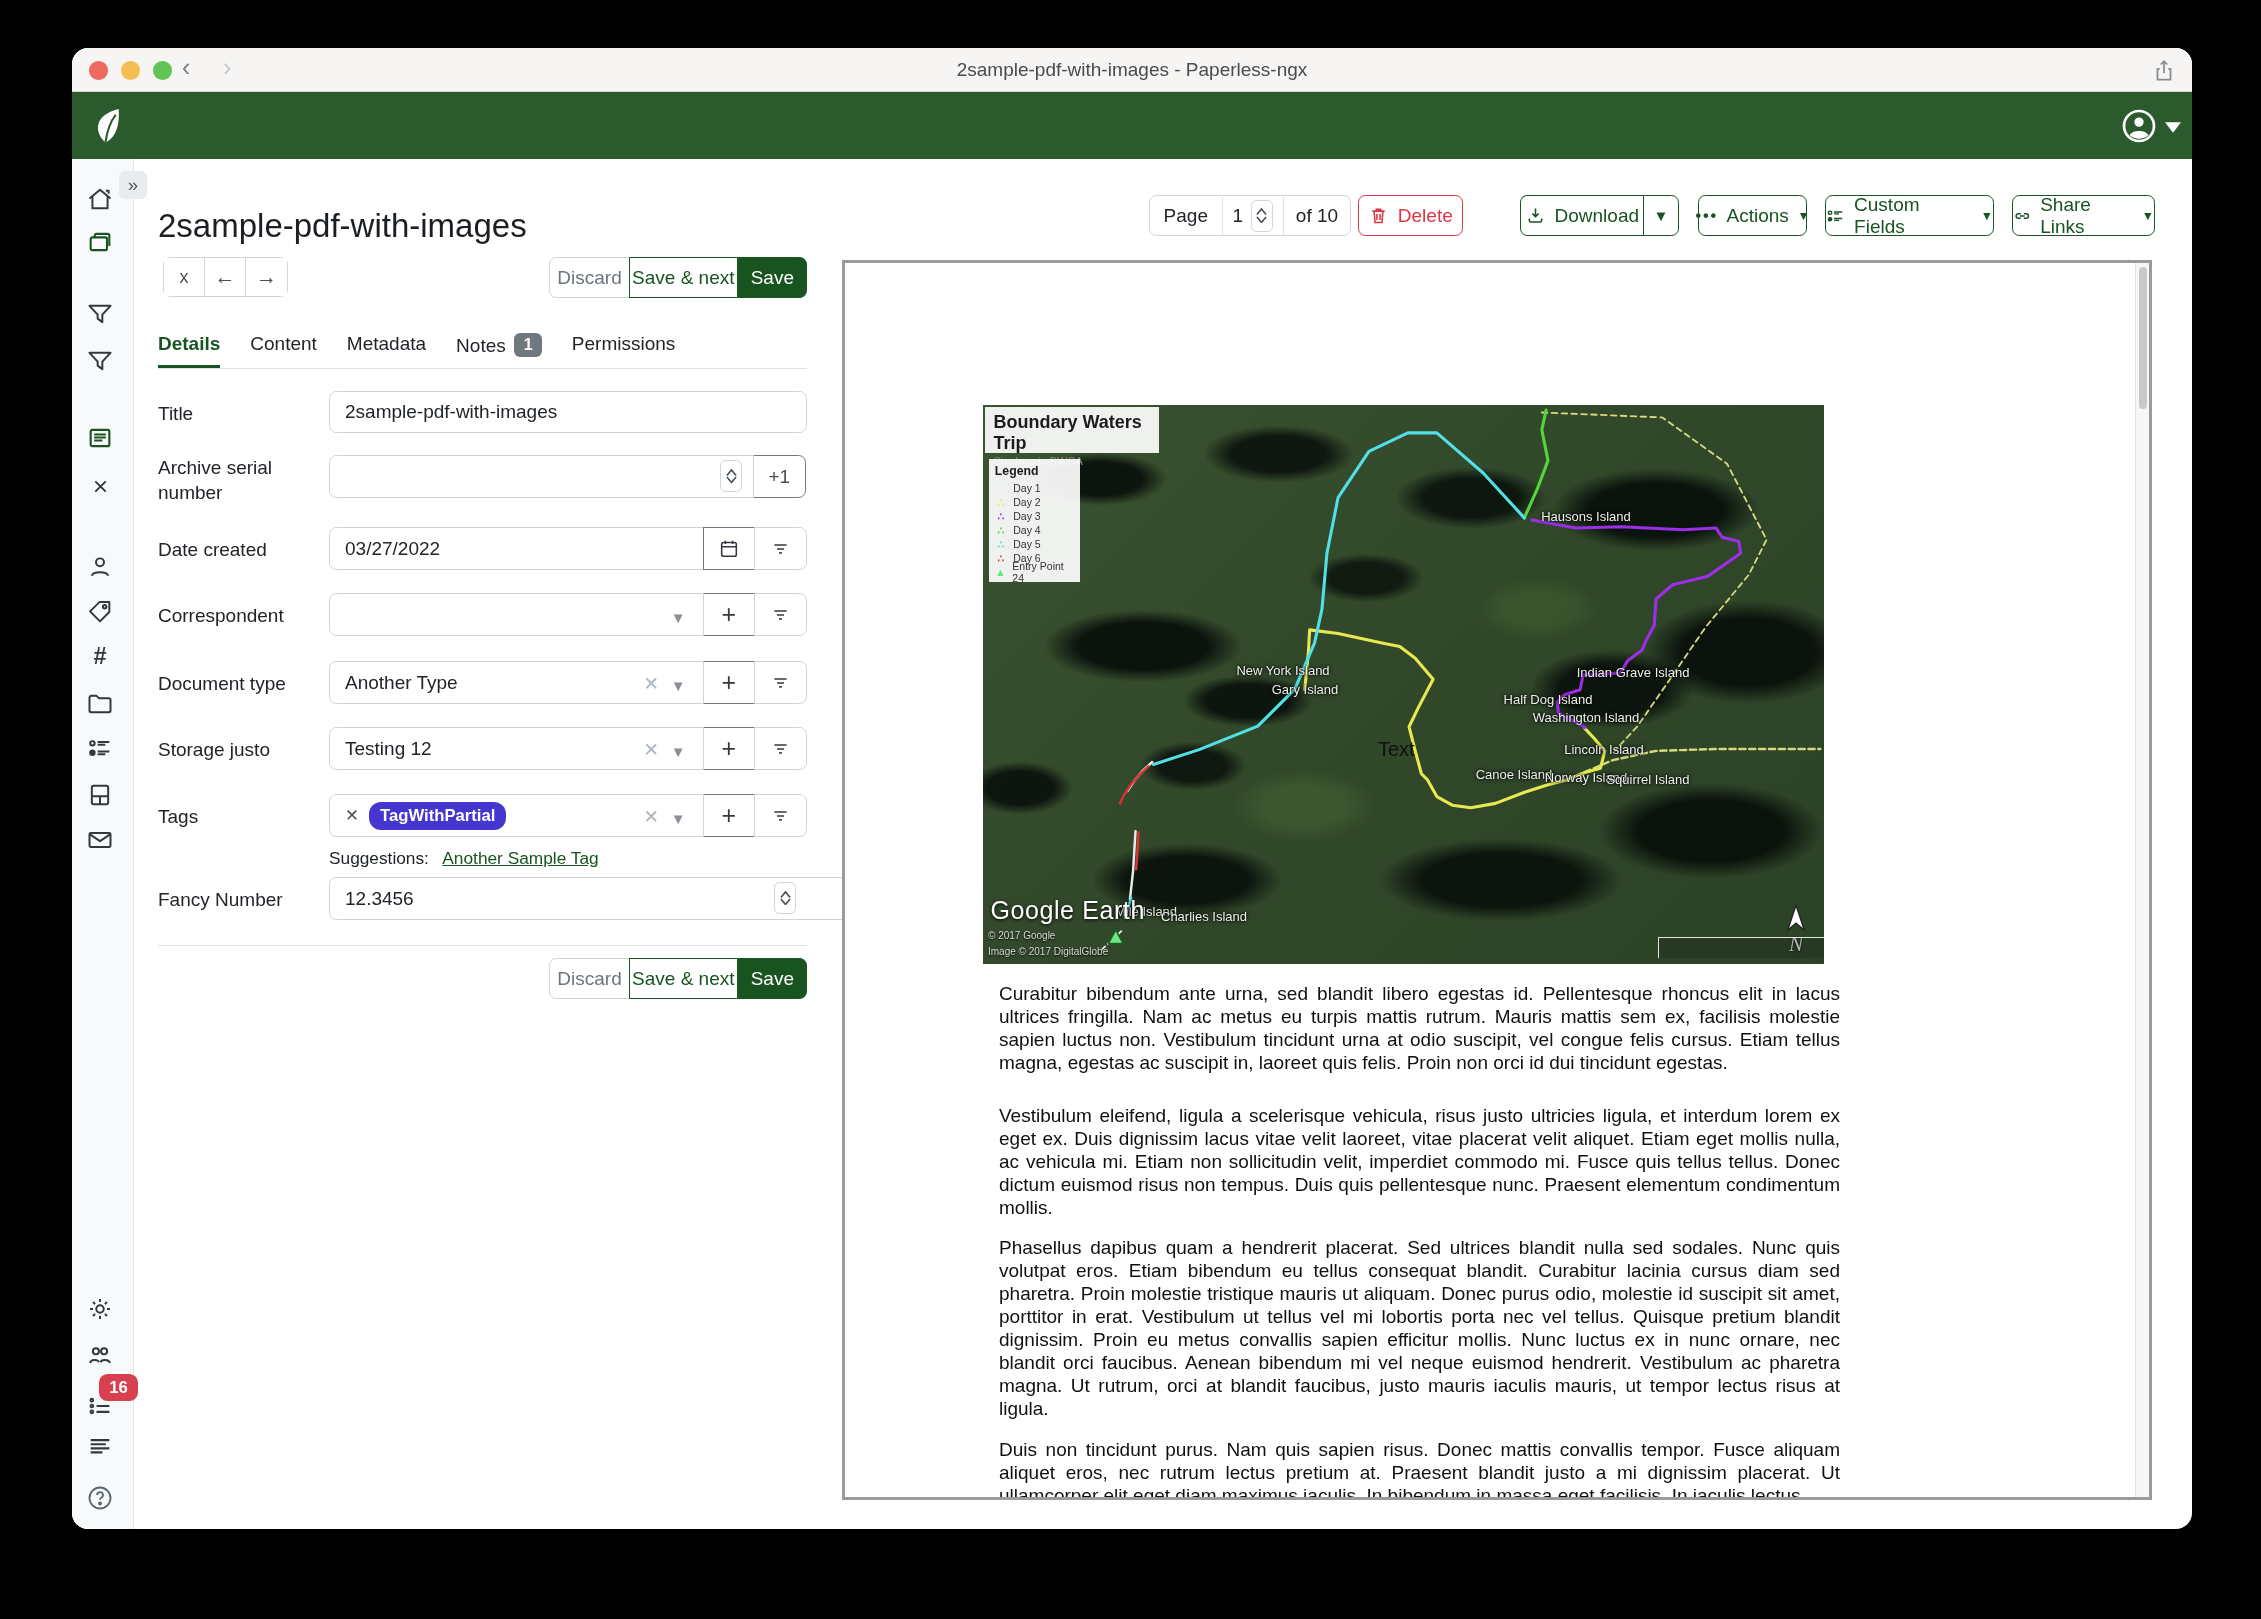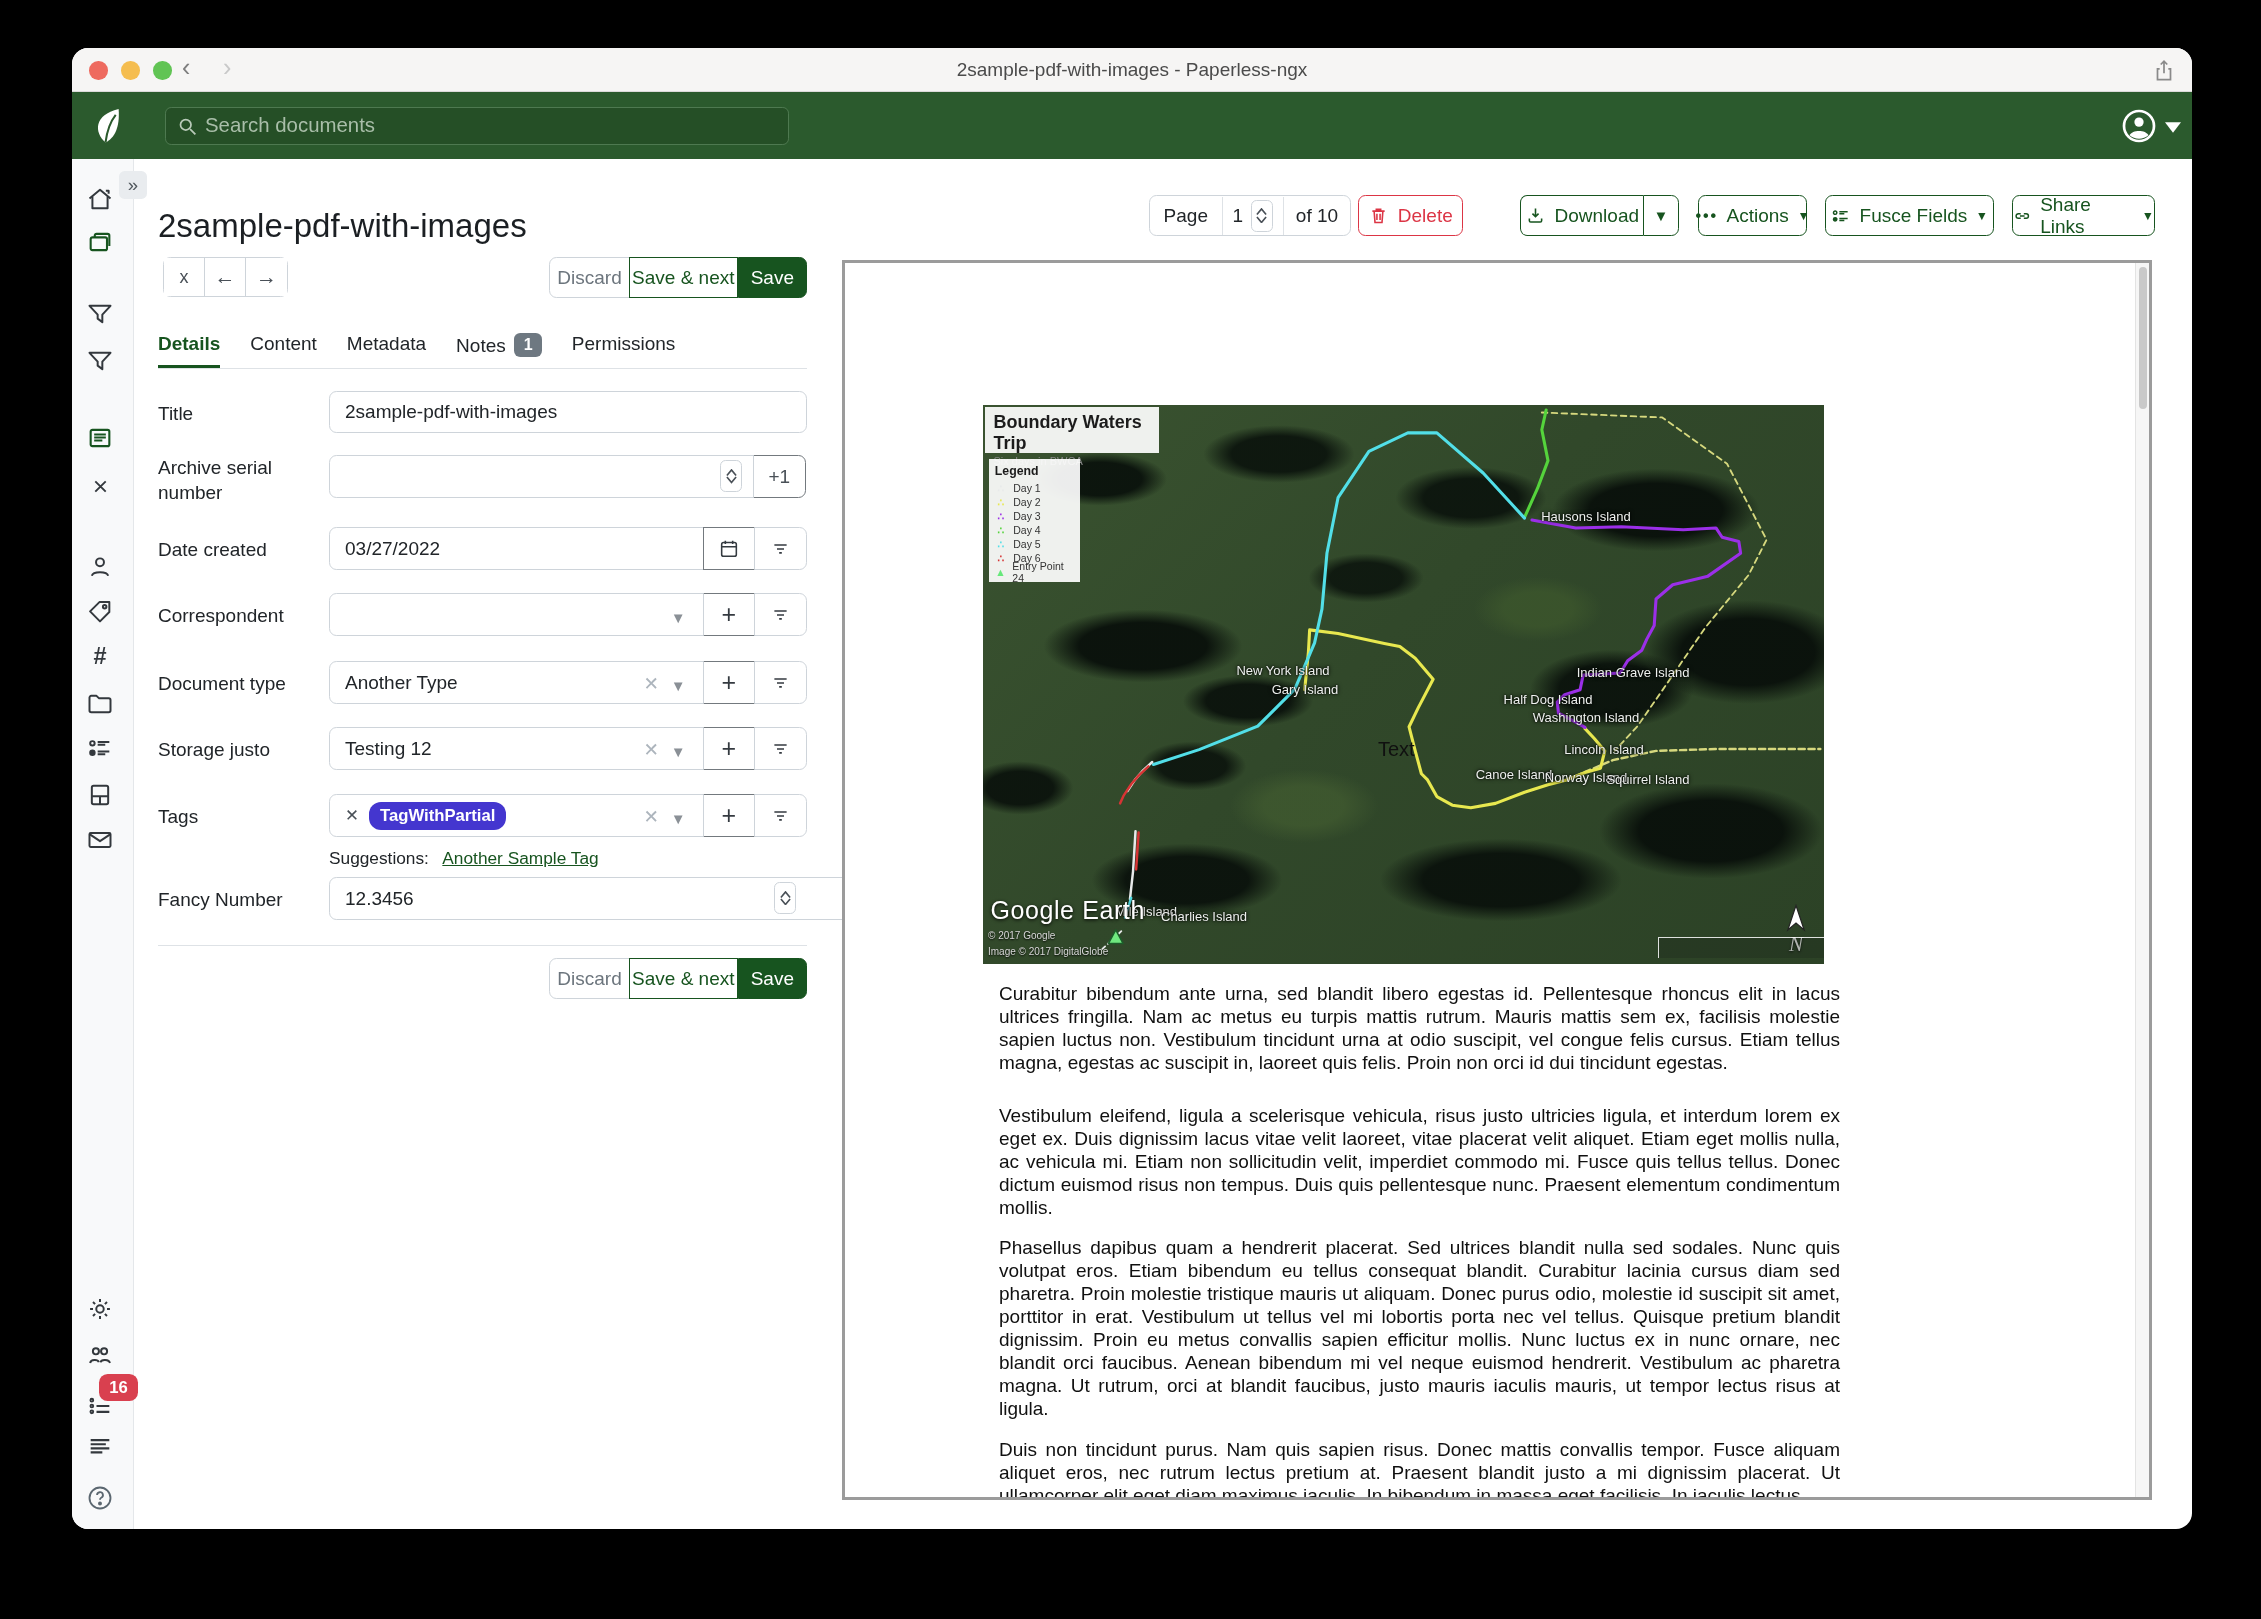--- a/index.html
+++ b/index.html
@@ -56,27 +56,20 @@
         <path d="M12 14 V3 M9 6 L12 3 L15 6"></path>
     </svg>
   </div>
 
   <div class="abs navbar">
     <svg class="abs" style="left:16px;top:11px" width="35" height="44" viewBox="0 0 24 30">
       <path d="M12 27 C4 20 4 8 21 4 C22 17 18 24 12 27 Z" fill="#fff"></path>
       <path d="M12 27 C13 19 15 13 19 8" stroke="#2b5a2d" stroke-width="1.4" fill="none"></path>
     </svg>
   </div>
-  <div class="abs searchbox">
-    <svg width="21" height="21" viewBox="0 0 24 24" fill="none" stroke="#b9cab9" stroke-width="2">
-      <circle cx="10" cy="10" r="6"></circle>
-        <path d="M15 15 L21 21"></path>
-    </svg>
-    <input class="abs" style="left: 39px; top: 1.2px; height: 33px;" placeholder="Search documents">
-  </div>
   <div class="abs" style="left:2049px;top:60px">
     <svg width="36" height="36" viewBox="0 0 24 24">
       <circle cx="12" cy="12" r="10" fill="none" stroke="#fff" stroke-width="1.8"></circle>
       <circle cx="12" cy="9.4" r="3.1" fill="#fff"></circle>
       <path d="M5.7 18.2 C7.5 14.4 16.5 14.4 18.3 18.2 A 10 10 0 0 1 5.7 18.2 Z" fill="#fff"></path>
     </svg>
     <svg class="abs" style="left:44px;top:13.6px" width="16" height="11" viewBox="0 0 12 8">
         <path d="M0 0 L12 0 L6 8 Z" fill="#fff"></path>
       </svg>
   </div>
@@ -239,21 +232,21 @@
     <span class="caret" style="color:#17541f;font-size:12.3px">▼</span>
   </div>
 
   <div class="abs btn btn-green" style="left:1753px;top:147px;width:169px">
     <svg width="20" height="20" viewBox="0 0 24 24" fill="none" stroke="#17541f" stroke-width="1.8">
       <circle cx="5" cy="8" r="2"></circle>
         <path d="M10 7 H20 M10 9.4 H16"></path>
       <circle cx="5" cy="16" r="2" fill="#17541f"></circle>
         <path d="M10 15 H20 M10 17.4 H16"></path>
     </svg>
-    <span>Fusce Fields</span>
+    <span>Custom Fields</span>
     <span class="caret" style="color:#17541f;font-size:12.3px">▼</span>
   </div>
 
   <div class="abs btn btn-green" style="left:1940px;top:147px;width:143px">
     <svg width="20" height="20" viewBox="0 0 24 24" fill="none" stroke="#17541f" stroke-width="1.9">
       <path d="M10 9 H7 a3 3 0 0 0 0 6 h3 M14 9 h3 a3 3 0 0 1 0 6 h-3 M9 12 h6"></path>
     </svg>
     <span>Share Links</span>
     <span class="caret" style="color:#17541f;font-size:12.3px">▼</span>
   </div>

